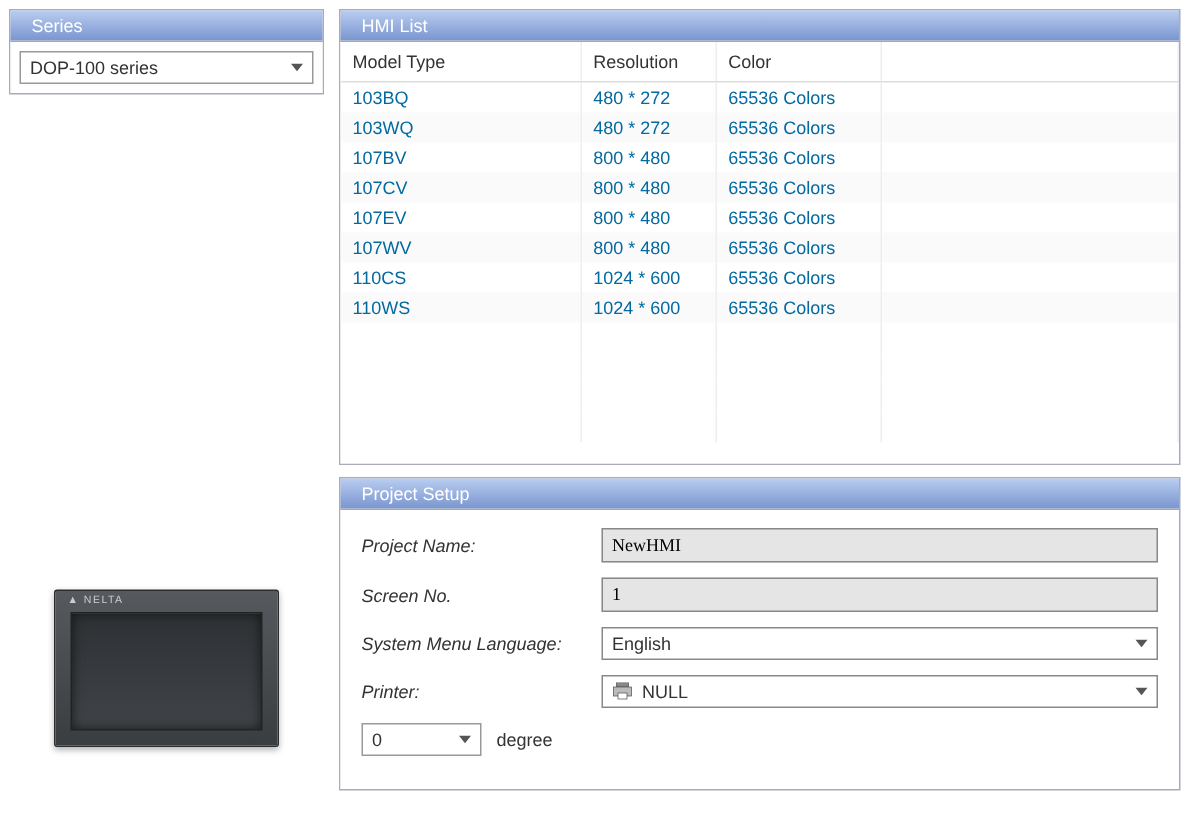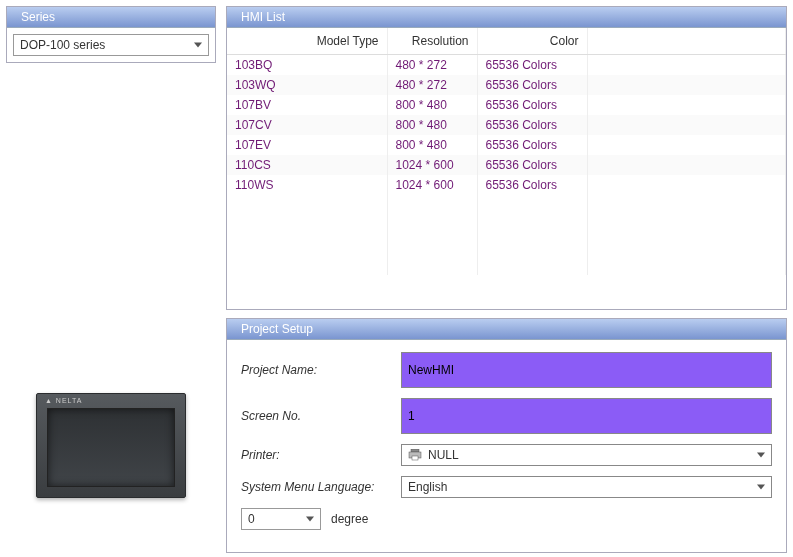--- a/index.html
+++ b/index.html
@@ -74,32 +74,32 @@
   flex: 1;
   overflow: auto;
   background: #fff;
 }
 table {
   width: 100%;
   border-collapse: collapse;
   font-size: 12px;
 }
 th {
-  text-align: right;
+  text-align: left;
   font-weight: normal;
   padding: 6px 8px;
   border-bottom: 1px solid #ddd;
   border-right: 1px solid #eee;
   background: #fff;
   color: #333;
 }
 td {
   padding: 3px 8px;
   border-right: 1px solid #eee;
-  color: #701a75;
+  color: #0369a1;
   height: 20px;
 }
 tr.row:nth-child(even) td { background: #fafafa; }
 tr.selected td { background: #f0f0ec; }
 tr.empty td { height: 20px; }
 .col-model { width: 160px; }
 .col-res { width: 90px; }
 .col-color { width: 110px; }
 .col-rest { }
 .project-setup-body {
@@ -114,25 +114,26 @@
 .form-label {
   width: 160px;
   color: #333;
   font-style: italic;
 }
 .form-control {
   flex: 1;
 }
 .text-input {
   width: 100%;
-  height: 36px;
+  height: 23px;
   border: 1px solid #888;
   padding: 0 6px;
   font-size: 12px;
-  background: #8b5cf6;
+  background: #e5e5e5;
+  font-family: Liberation Serif, serif;
 }
 .printer-select {
   width: 100%;
   height: 22px;
   border: 1px solid #888;
   background: #fff;
   display: flex;
   align-items: center;
   padding: 0 20px 0 6px;
   position: relative;
@@ -245,20 +246,26 @@
                 <td>800 * 480</td>
                 <td>65536 Colors</td>
                 <td></td>
               </tr>
               <tr class="row">
                 <td>107EV</td>
                 <td>800 * 480</td>
                 <td>65536 Colors</td>
                 <td></td>
               </tr>
+              <tr class="row selected">
+                <td>107WV</td>
+                <td>800 * 480</td>
+                <td>65536 Colors</td>
+                <td></td>
+              </tr>
               <tr class="row">
                 <td>110CS</td>
                 <td>1024 * 600</td>
                 <td>65536 Colors</td>
                 <td></td>
               </tr>
               <tr class="row">
                 <td>110WS</td>
                 <td>1024 * 600</td>
                 <td>65536 Colors</td>
@@ -302,46 +309,46 @@
           <div class="form-control">
             <input class="text-input" type="text" value="NewHMI" style="">
           </div>
         </div>
 
 
         <div class="form-row">
           <div class="form-label">Screen No.</div>
           <div class="form-control">
             <input class="text-input" type="text" value="1" style="">
+          </div>
+        </div>
+
+        <div class="form-row">
+          <div class="form-label">System Menu Language:</div>
+          <div class="form-control">
+            <div class="printer-select">
+              <span>English</span>
+            </div>
           </div>
         </div>
 
         <div class="form-row">
           <div class="form-label">Printer:</div>
           <div class="form-control">
             <div class="printer-select">
               <svg class="printer-icon-svg" viewBox="0 0 14 12">
                 <rect x="3" y="0" width="8" height="3" fill="#888" stroke="#555" stroke-width="0.5"></rect>
                 <rect x="1" y="3" width="12" height="6" fill="#bbb" stroke="#555" stroke-width="0.5"></rect>
                 <rect x="4" y="7" width="6" height="4" fill="#fff" stroke="#555" stroke-width="0.5"></rect>
               </svg>
               <span>NULL</span>
             </div>
           </div>
         </div>
 
-        <div class="form-row">
-          <div class="form-label">System Menu Language:</div>
-          <div class="form-control">
-            <div class="printer-select">
-              <span>English</span>
-            </div>
-          </div>
-        </div>
-
         <div class="form-row rotation-row">
           <div class="form-control" style="display:flex;align-items:center;">
             <div class="select">
               <span>0</span>
             </div>
             <span class="rotation-unit">degree</span>
           </div>
         </div>
 
       </div>

